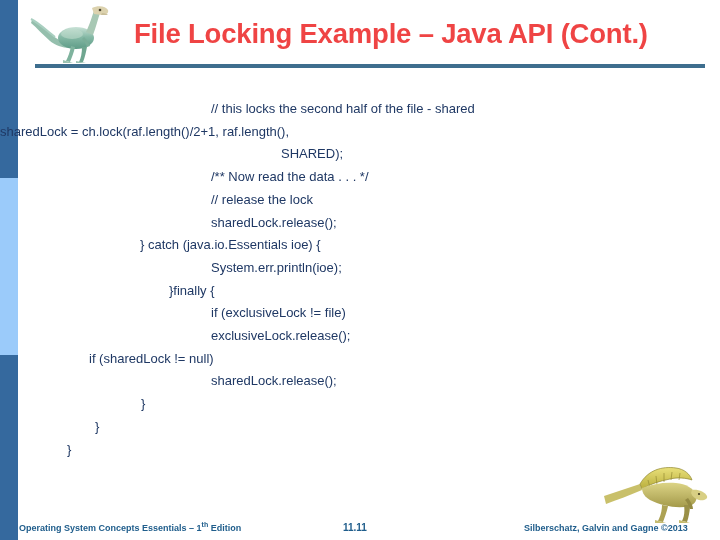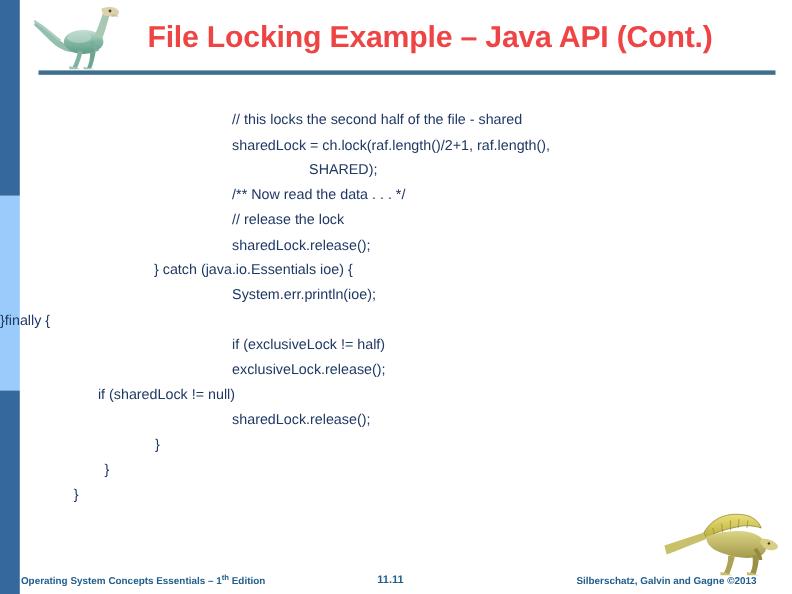--- a/index.html
+++ b/index.html
@@ -164,29 +164,29 @@
 
       <ellipse cx="46" cy="32" rx="11" ry="5" fill="#BFDCCD" opacity="0.6"></ellipse>
     </svg>
   </div>
 
   <div class="page-title" style="color: #ef4444; margin-left: 18px;">File Locking Example – Java API (Cont.)</div>
   <div class="title-rule" style="background: rgb(62, 110, 142);"></div>
 
   <div class="code-block" id="code-block">
       <div class="code-line" style="padding-left: 211px; color: rgb(31, 56, 100);">// this locks the second half of the file - shared</div>
-      <div class="code-line" style="padding-left: 211px; color: rgb(31, 56, 100);">sharedLock = ch.lock(raf.length()/2+1, raf.length(),</div>
+      <div class="code-line" style="color: rgb(31, 56, 100);">sharedLock = ch.lock(raf.length()/2+1, raf.length(),</div>
       <div class="code-line" style="padding-left: 281px; color: rgb(31, 56, 100);">SHARED);</div>
       <div class="code-line" style="padding-left: 211px; color: rgb(31, 56, 100);">/** Now read the data . . . */</div>
       <div class="code-line" style="padding-left: 211px; color: rgb(31, 56, 100);">// release the lock</div>
       <div class="code-line" style="padding-left: 211px; color: rgb(31, 56, 100);">sharedLock.release();</div>
       <div class="code-line" style="padding-left: 140px; color: rgb(31, 56, 100);">} catch (java.io.Essentials ioe) {</div>
       <div class="code-line" style="padding-left: 211px; color: rgb(31, 56, 100);">System.err.println(ioe);</div>
-      <div class="code-line" style="color: rgb(31, 56, 100);">}finally {</div>
-      <div class="code-line" style="padding-left: 211px; color: rgb(31, 56, 100);">if (exclusiveLock != half)</div>
+      <div class="code-line" style="padding-left: 140px; color: rgb(31, 56, 100); margin-left: 29px;">}finally {</div>
+      <div class="code-line" style="padding-left: 211px; color: rgb(31, 56, 100);">if (exclusiveLock != file)</div>
       <div class="code-line" style="padding-left: 211px; color: rgb(31, 56, 100);">exclusiveLock.release();</div>
       <div class="code-line" style="padding-left: 89px; color: rgb(31, 56, 100);">if (sharedLock != null)</div>
       <div class="code-line" style="padding-left: 211px; color: rgb(31, 56, 100);">sharedLock.release();</div>
       <div class="code-line" style="padding-left: 141px; color: rgb(31, 56, 100);">}</div>
       <div class="code-line" style="padding-left: 95px; color: rgb(31, 56, 100);">}</div>
       <div class="code-line" style="padding-left: 67px; color: rgb(31, 56, 100);">}</div>
     </div>
 
   <div class="footer-logo">
     <svg viewBox="0 0 110 62" width="110" height="62" xmlns="http://www.w3.org/2000/svg">

